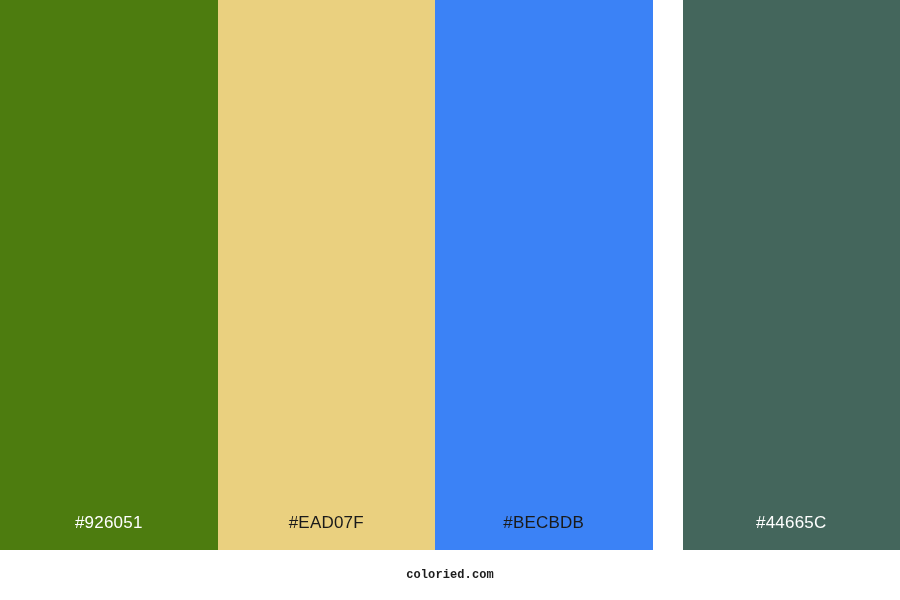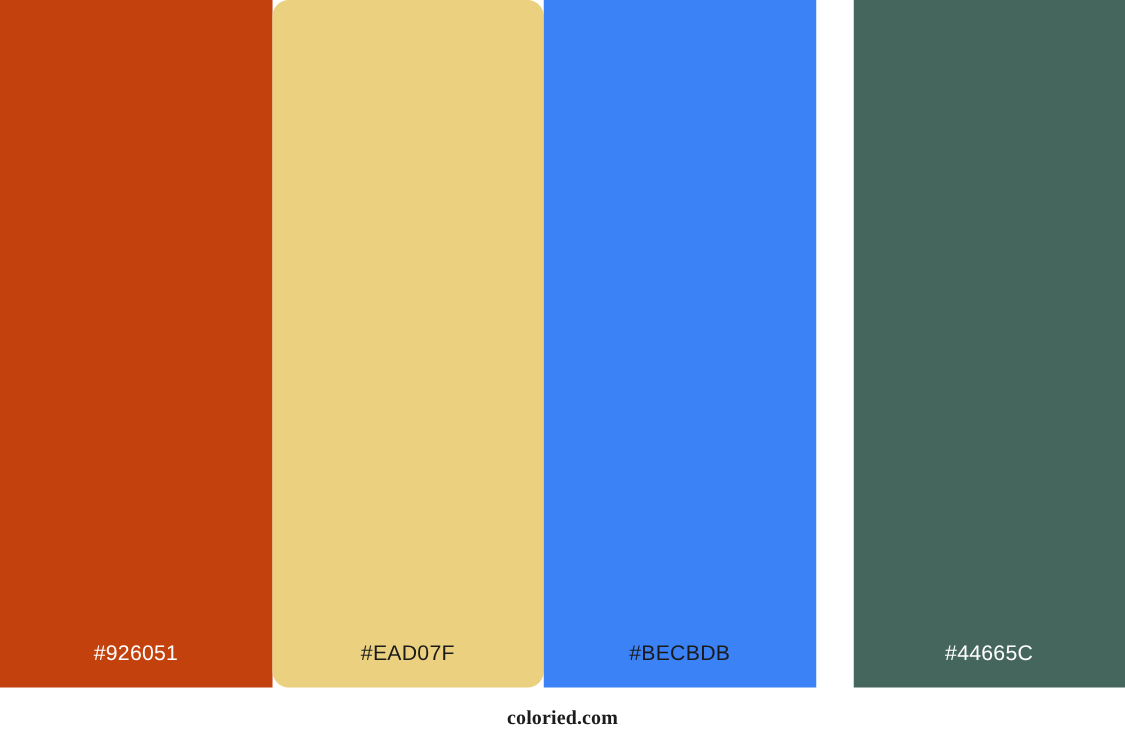--- a/index.html
+++ b/index.html
@@ -71,40 +71,40 @@
     flex: 1 1 auto;
     width: 900px;
     height: 50px;
     background: #ffffff;
     display: flex;
     align-items: center;
     justify-content: center;
   }
 
   .footer-brand {
-    font-family: Liberation Serif, serif;
-    font-size: 16px;
+    font-family: Liberation Mono, monospace;
+    font-size: 12px;
     font-weight: 700;
     color: #1c1c1c;
     letter-spacing: 0.1px;
     line-height: 1;
   }
 </style>
 </head>
 <body>
 
 <div id="palette-page">
 
   <div class="swatch-strip">
 
-    <div class="swatch on-dark" style="background-color: #c2410c;">
+    <div class="swatch on-dark" style="background-color: #4d7c0f;">
       <span class="swatch-label">#926051</span>
     </div>
 
-    <div class="swatch on-light" style="background-color: rgb(234, 208, 127); border-radius: 13px;">
+    <div class="swatch on-light" style="background-color: rgb(234, 208, 127);">
       <span class="swatch-label">#EAD07F</span>
     </div>
 
     <div class="swatch on-light" style="background-color: #3b82f6;">
       <span class="swatch-label">#BECBDB</span>
     </div>
 
 
     <div class="swatch on-dark" style="background-color: rgb(68, 102, 92); margin-left: 30px;">
       <span class="swatch-label">#44665C</span>

